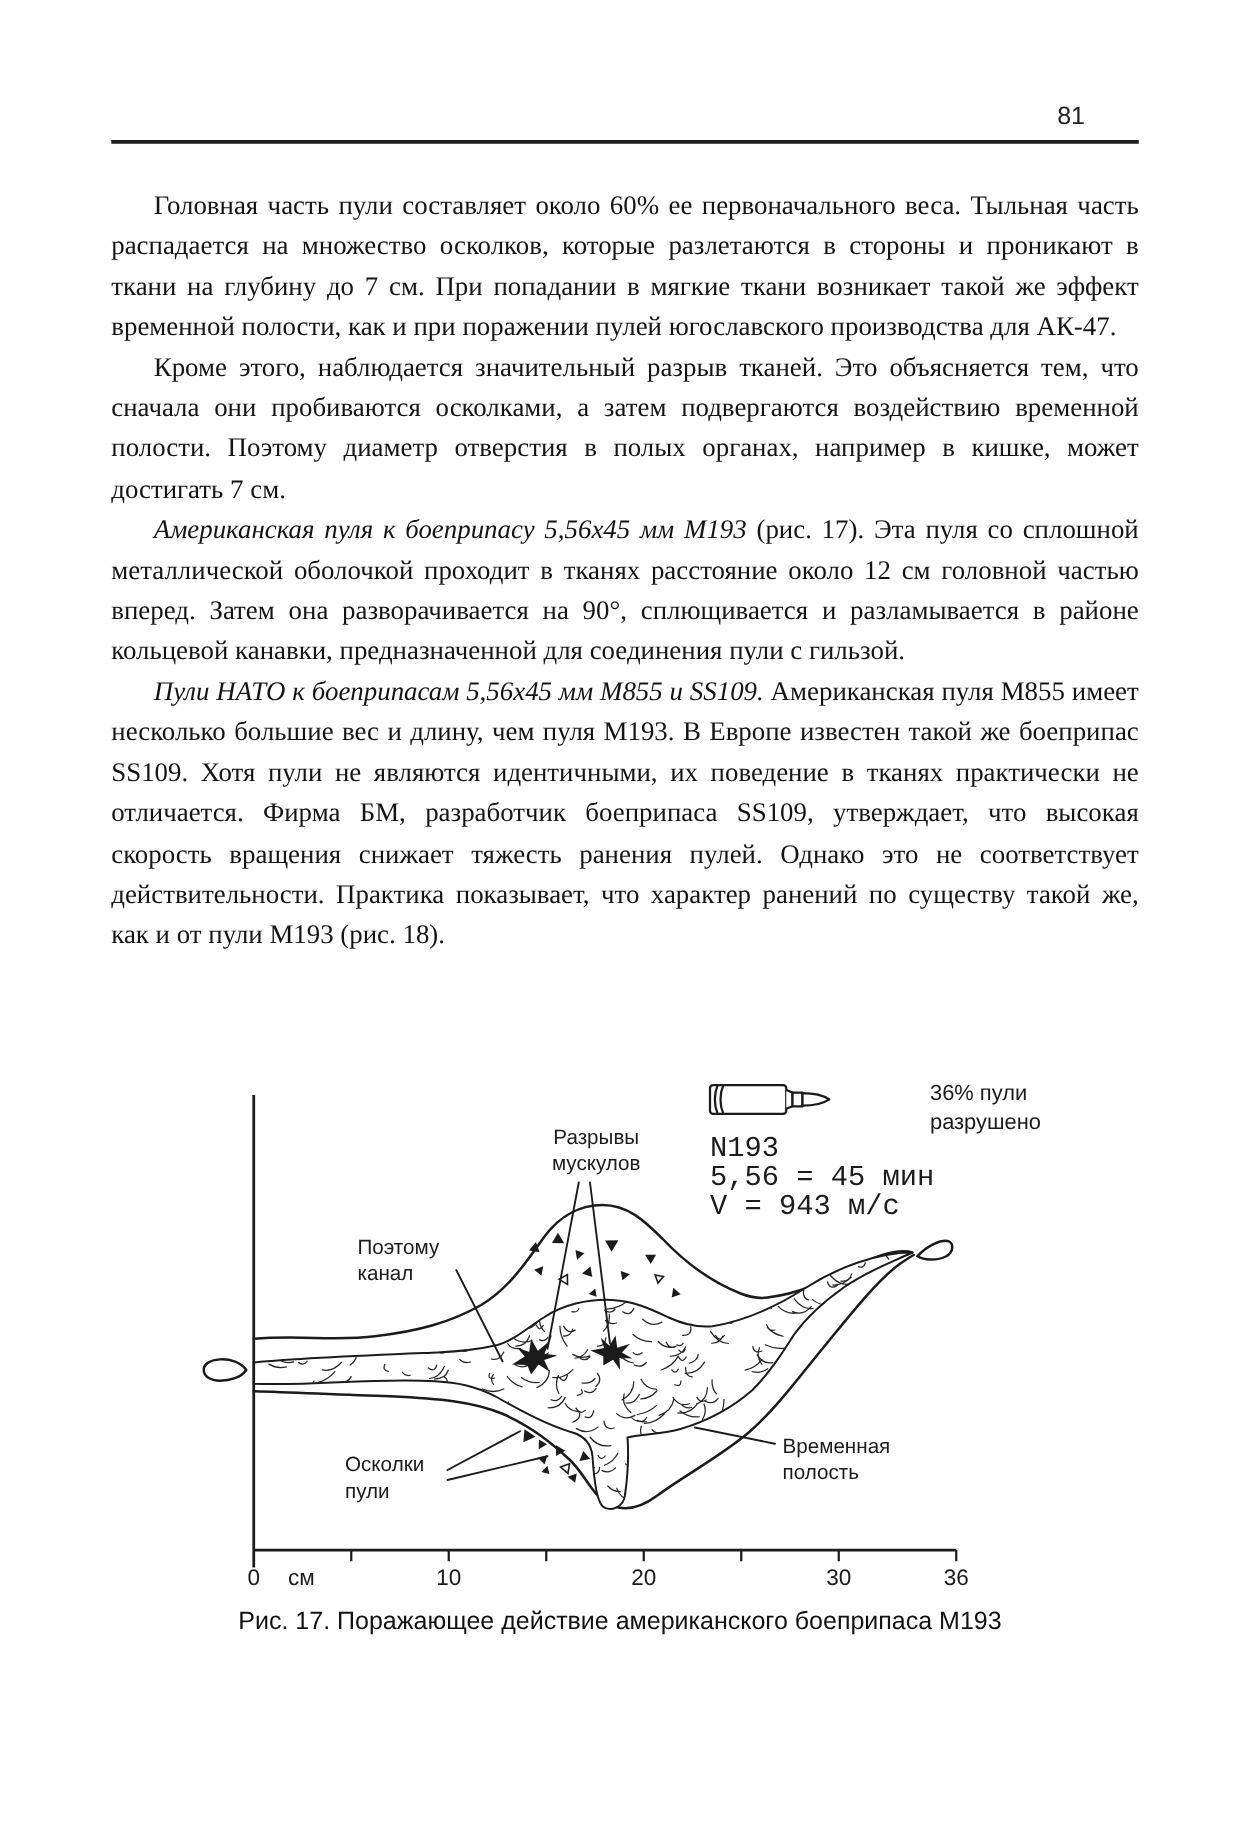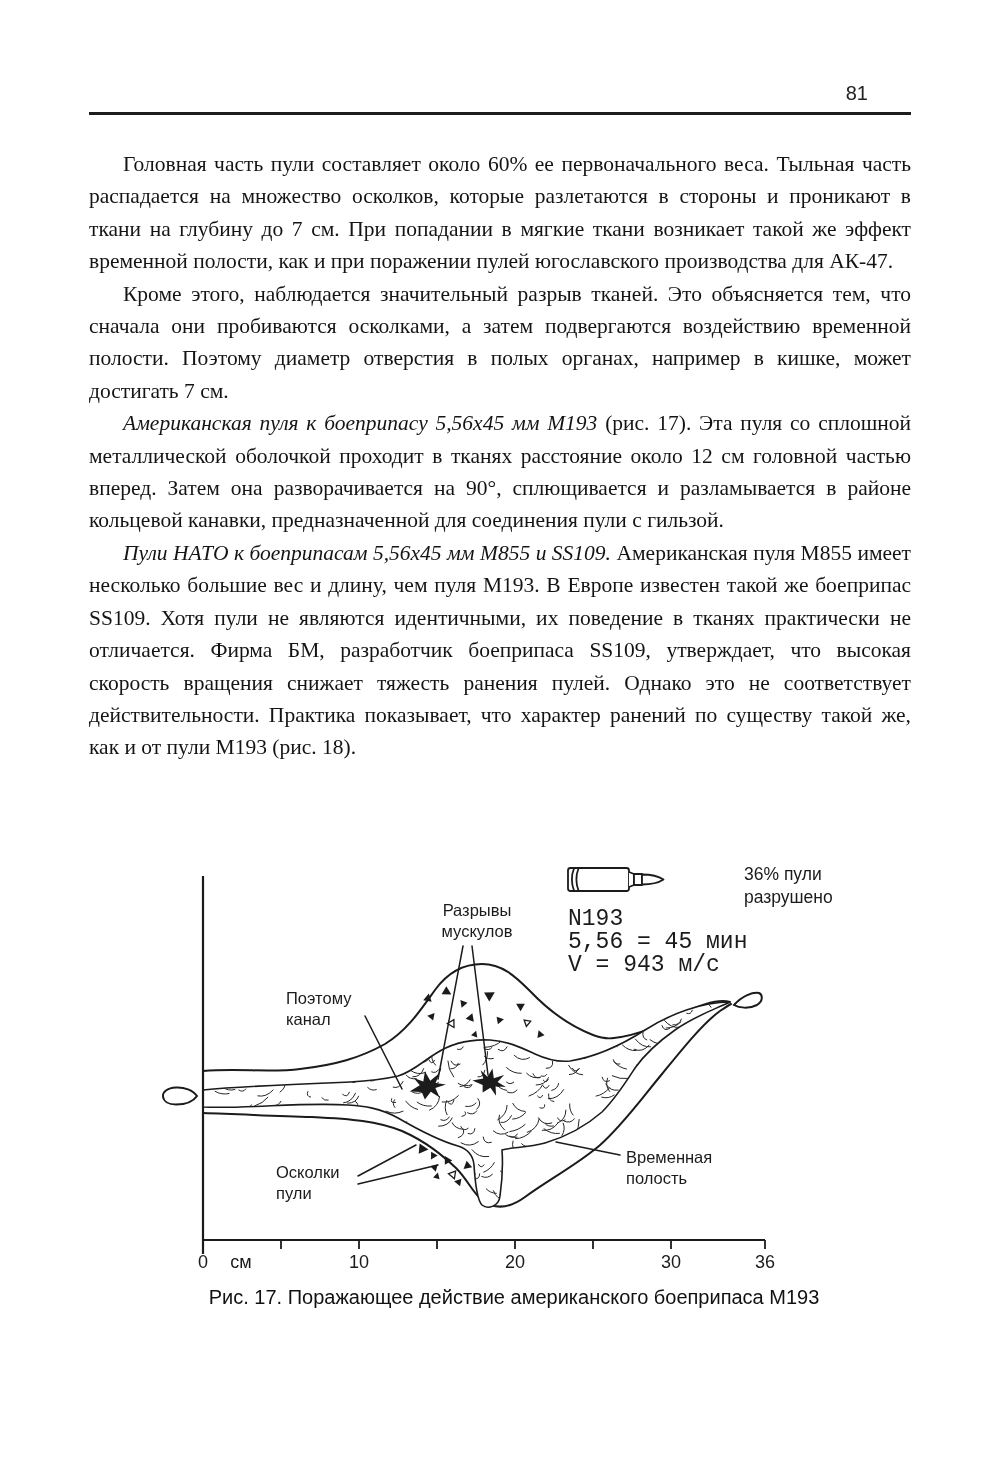--- a/index.html
+++ b/index.html
@@ -41,21 +41,21 @@
   }
   .destroyed-note{
     position:absolute;left:548px;top:5px;width:108px;
     font-family:Liberation Sans, sans-serif;font-size:17.5px;line-height:23px;color:#1b1b1b;margin-left:46px;
   }
   .cartridge{position:absolute;left:411px;top:5px;}
   .fig-svg{position:absolute;left:0;top:0;}
   .axis-text{font-family:"Liberation Sans",sans-serif;font-size:18px;fill:#1b1b1b;}
   
   .caption{
-    position:absolute;top:1282px;left:104px;width:820px;text-align:center;
+    position:absolute;top:1282px;left:86px;width:820px;text-align:center;
     font-family:"Liberation Sans",sans-serif;font-size:20px;line-height:30px;color:#111;
   }
 </style>
 </head>
 <body>
 
 <div class="page">
 
   <div class="running-header">
     <span class="pagenum">81</span>

